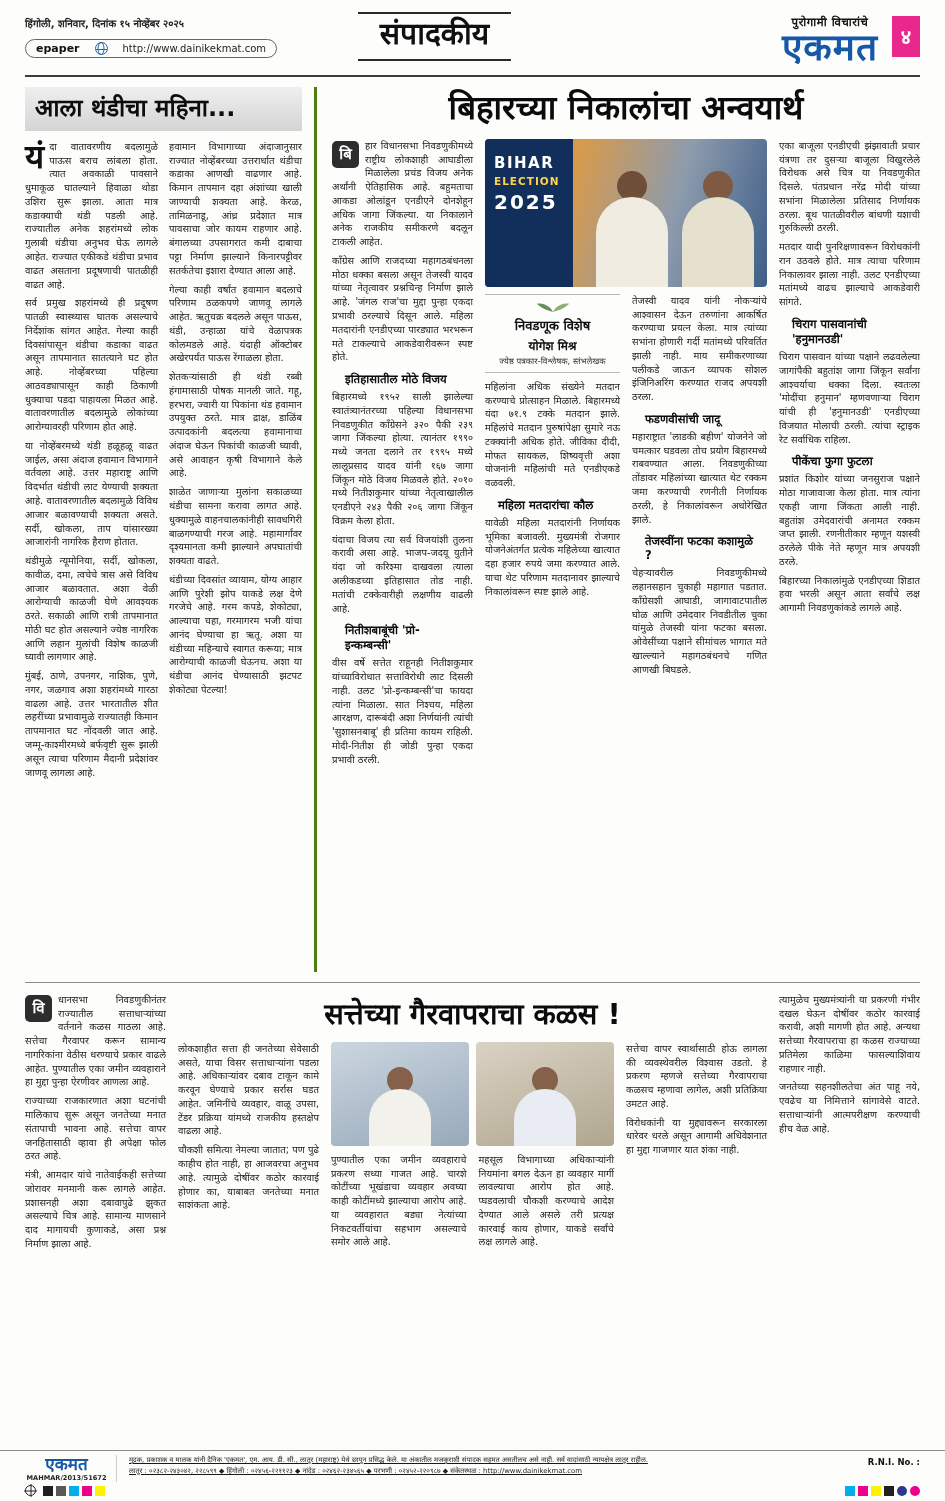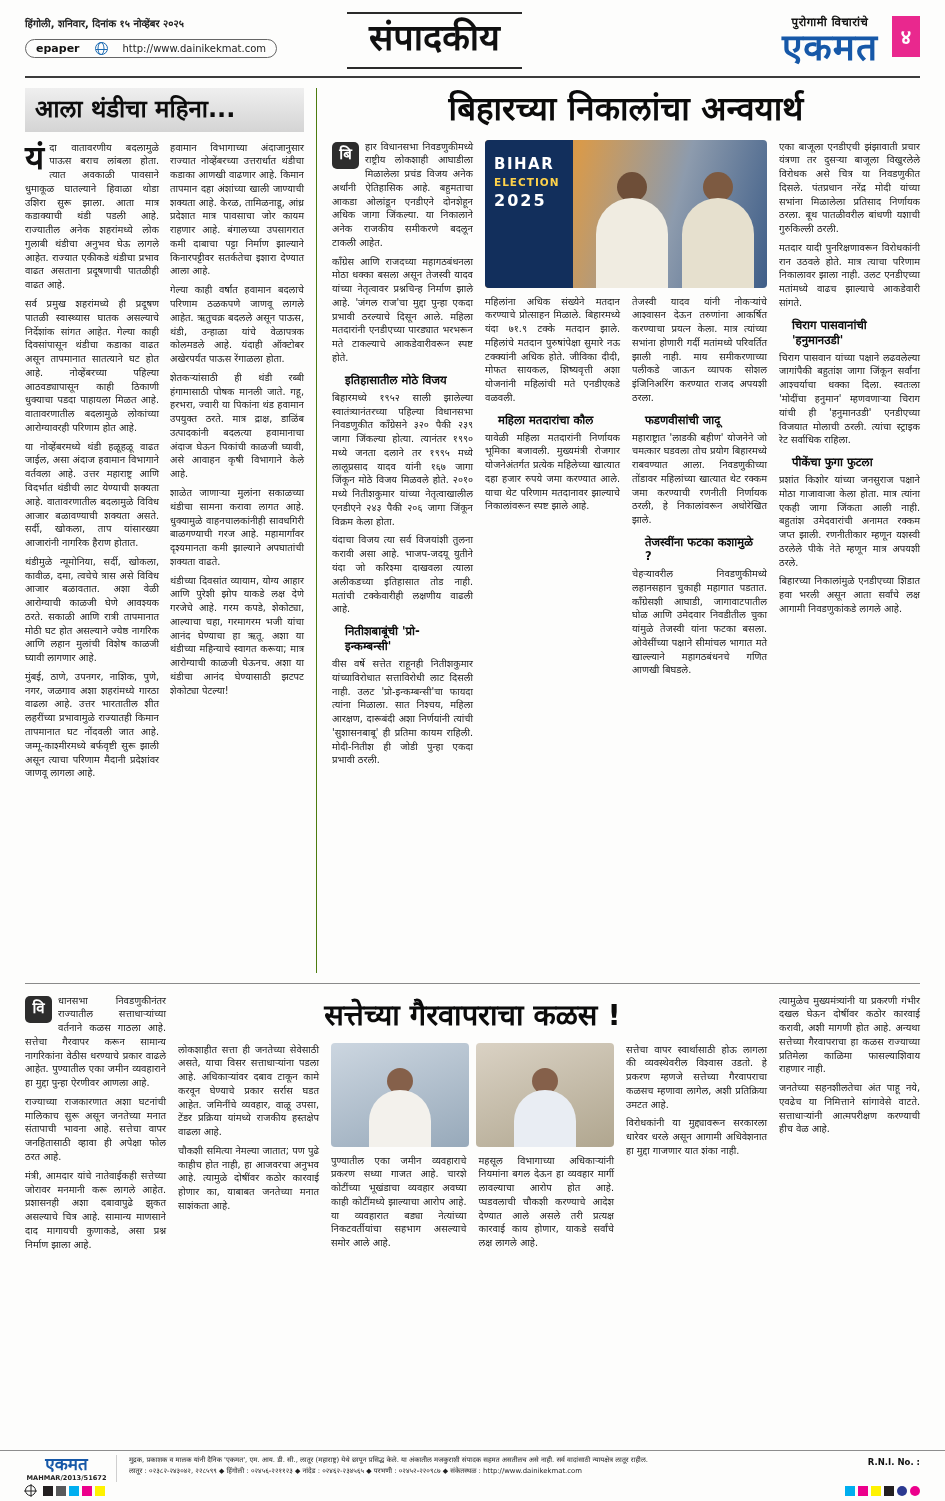--- a/index.html
+++ b/index.html
@@ -14,51 +14,51 @@
   .masthead { display:flex; align-items:flex-start; padding-bottom:7px; border-bottom:2px solid #3c3c3c; }
   .mh-left { width:252px; flex:none; }
   .dateline { font-size:10px; font-weight:bold; color:#222; margin:4px 0 7px; }
   .epaper-pill { display:inline-flex; align-items:center; gap:15px; border:1.5px solid #666; border-radius:12px; padding:2px 10px; }
   .epaper-label { font-size:11px; font-weight:bold; color:#111; }
   .globe-icon { width:13px; height:13px; border:1.5px solid #1b6ab2; border-radius:50%; position:relative; flex:none; }
   .globe-icon::before { content:""; position:absolute; left:0; right:0; top:50%; height:1px; background:#1b6ab2; }
   .globe-icon::after { content:""; position:absolute; left:50%; top:-1px; bottom:-1px; width:5px; transform:translateX(-50%); border:1px solid #1b6ab2; border-radius:50%; }
   .website { font-size:10px; color:#222; }
   .mh-center { flex:1; display:flex; justify-content:center; }
-  .section-title { transform:translateX(-95px); font-size:36px; font-weight:bold; color:#101010; border-top:2.5px solid #2a2a2a; border-bottom:2.5px solid #2a2a2a; padding:0 22px 4px; line-height:1.35; }
+  .section-title { transform:translateX(-95px); font-size:30px; font-weight:bold; color:#101010; border-top:2.5px solid #2a2a2a; border-bottom:2.5px solid #2a2a2a; padding:0 22px 4px; line-height:1.35; }
   .mh-right { flex:none; display:flex; align-items:flex-start; gap:14px; }
   .brand { text-align:center; padding-top:2px; }
   .brand-tagline { font-size:11.5px; font-weight:bold; color:#151515; letter-spacing:.5px; }
   .brand-logo { font-size:37px; font-weight:bold; color:#1658a8; line-height:1.05; letter-spacing:1px; }
   .pagenum-box { width:28px; height:41px; background:#e9288e; color:#fff; display:flex; align-items:center; justify-content:center; font-size:20px; font-weight:bold; margin-top:4px; }
 
   
   .body-p { font-size:9.7px; line-height:1.42; text-align:justify; margin-bottom:5px; color:#1d1d1d; }
   .subhead { font-size:11.5px; font-weight:bold; text-align:left; margin:7px 13px 4px; color:#0d0d0d; }
   .dropcap-plain { float:left; font-size:33px; font-weight:bold; line-height:.85; margin:3px 5px 0 0; color:#111; }
   .dropcap-box { float:left; width:27px; height:27px; background:#2d2d2d; color:#fff; font-size:15px; font-weight:bold; display:flex; align-items:center; justify-content:center; border-radius:5px; margin:2px 6px 2px 0; }
 
   
   .top-section { display:flex; gap:15px; margin-top:10px; min-height:885px; }
-  .article-left { width:292px; flex:none; border-right:1px solid #4d7c0f; padding-right:12px; }
+  .article-left { width:292px; flex:none; border-right:3px solid #4d7c0f; padding-right:12px; }
   .headline-bar { background:linear-gradient(180deg,#efefef,#d4d4d4); font-size:24px; font-weight:bold; color:#0d0d0d; padding:3px 10px 8px; margin-bottom:9px; }
   .two-col { display:flex; gap:11px; }
   .col { flex:1; min-width:0; }
 
   .article-bihar { flex:1; min-width:0; }
   .bihar-headline { font-size:33px; font-weight:bold; text-align:center; line-height:1.15; margin:2px 0 12px; color:#0b0b0b; }
   .bihar-cols { display:flex; gap:12px; }
   .bihar-colA, .bihar-colD { width:141px; flex:none; }
   .bihar-mid { flex:1; min-width:0; }
   .bihar-image { height:148px; border-radius:4px; position:relative; overflow:hidden; margin-bottom:7px;
     background:linear-gradient(105deg,#c0772e 0%,#d89a4b 30%,#8d9bad 65%,#3f5e88 100%); }
   .bihar-banner { position:absolute; left:0; top:0; bottom:0; width:88px; background:#122f5c; color:#fff; padding:15px 9px; }
   .bihar-banner .b1 { font-size:15px; font-weight:bold; letter-spacing:1.5px; }
   .bihar-banner .b2 { font-size:10.5px; font-weight:bold; color:#ffd24a; letter-spacing:1px; margin:3px 0; }
-  .bihar-banner .b3 { font-size:16px; font-weight:bold; letter-spacing:2px; }
+  .bihar-banner .b3 { font-size:20px; font-weight:bold; letter-spacing:2px; }
   .fig { position:absolute; bottom:0; width:78px; height:78%; }
   .fig::before { content:""; position:absolute; top:0; left:50%; transform:translateX(-50%); width:30px; height:30px; border-radius:50%; background:#7d5a41; }
   .fig::after { content:""; position:absolute; top:26px; left:50%; transform:translateX(-50%); width:72px; height:92px; border-radius:36px 36px 0 0; background:#f0ece1; }
   .fig.f1 { right:96px; } .fig.f1::before { background:#6e4e38; }
   .fig.f2 { right:10px; } .fig.f2::after { background:#e6e0ce; }
 
   .byline-box { text-align:center; border-top:1px solid #b9b9b9; border-bottom:1px solid #b9b9b9; padding:5px 2px 6px; margin-bottom:7px; }
   .leaf-icon { display:block; width:36px; height:13px; margin:0 auto 3px; }
   .kicker { font-size:13px; font-weight:bold; color:#111; margin-bottom:3px; }
   .byline-author { font-size:12px; font-weight:bold; color:#111; }
@@ -82,21 +82,21 @@
   .pfig::after { content:""; position:absolute; top:22px; left:50%; transform:translateX(-50%); width:62px; height:62px; border-radius:31px 31px 0 0; background:#f3f1ec; }
   .photo.p2 .pfig::after { background:#eef8; background:#e9edf3; }
   .media-text { display:flex; gap:12px; }
 
   
   .page-footer { position:absolute; left:0; right:0; bottom:0; padding:4px 25px 5px; border-top:1px solid #8d8d8d; background:#fdfdfc; }
   .footer-main { display:flex; gap:12px; align-items:flex-start; }
   .footer-logo-block { width:92px; flex:none; text-align:center; border-right:1px solid #cfcfcf; padding-right:8px; }
   .footer-logo { font-size:17px; font-weight:bold; color:#1658a8; line-height:1.1; }
   .footer-reg { font-size:6.6px; font-weight:bold; color:#222; }
-  .footer-lines { flex:1; min-width:0; }
+  .footer-lines { flex:1; min-width:0;text-decoration:underline; }
   .footer-line { font-size:6.9px; line-height:1.55; color:#222; text-align:justify; }
   .footer-rni { flex:none; font-size:8.5px; font-weight:bold; color:#111; white-space:nowrap; padding-top:2px; }
   .reg-strip { display:flex; justify-content:space-between; align-items:center; margin-top:3px; }
   .swatch-row { display:flex; gap:3px; align-items:center; }
   .swatch { width:10px; height:10px; display:inline-block; }
   .swatch.round { border-radius:50%; }
   .reg-circle { width:11px; height:11px; border:1.5px solid #222; border-radius:50%; margin-right:4px; position:relative; }
   .reg-circle::before { content:""; position:absolute; left:50%; top:-2px; bottom:-2px; width:1px; background:#222; transform:translateX(-50%); }
   .reg-circle::after { content:""; position:absolute; top:50%; left:-2px; right:-2px; height:1px; background:#222; transform:translateY(-50%); }
 </style>
@@ -167,20 +167,29 @@
             <div class="bihar-banner">
               <div class="b1">BIHAR</div>
               <div class="b2">ELECTION</div>
               <div class="b3">2025</div>
             </div>
             <div class="fig f1"></div>
             <div class="fig f2"></div>
           </div>
           <div class="media-text">
             <div class="col">
+              <div class="byline-box">
+                <svg class="leaf-icon" viewBox="0 0 40 14" aria-hidden="true">
+                    <path d="M20 13 C18 8 10 2 2 4 C8 10 16 12 20 13 Z" fill="#6a8f5f"></path>
+                    <path d="M20 13 C22 8 30 2 38 4 C32 10 24 12 20 13 Z" fill="#8fae77"></path>
+                  </svg>
+                <div class="kicker">निवडणूक विशेष</div>
+                <div class="byline-author">योगेश मिश्र</div>
+                <div class="byline-role">ज्येष्ठ पत्रकार-विश्लेषक, स्तंभलेखक</div>
+              </div>
               <div>
                   <p class="body-p">महिलांना अधिक संख्येने मतदान करण्याचे प्रोत्साहन मिळाले. बिहारमध्ये यंदा ७१.९ टक्के मतदान झाले. महिलांचे मतदान पुरुषांपेक्षा सुमारे नऊ टक्क्यांनी अधिक होते. जीविका दीदी, मोफत सायकल, शिष्यवृत्ती अशा योजनांनी महिलांची मते एनडीएकडे वळवली.</p>
                   <h4 class="subhead">महिला मतदारांचा कौल</h4>
                   <p class="body-p">यावेळी महिला मतदारांनी निर्णायक भूमिका बजावली. मुख्यमंत्री रोजगार योजनेअंतर्गत प्रत्येक महिलेच्या खात्यात दहा हजार रुपये जमा करण्यात आले. याचा थेट परिणाम मतदानावर झाल्याचे निकालांवरून स्पष्ट झाले आहे.</p>
                 </div>
             </div>
             <div class="col">
                 <p class="body-p">तेजस्वी यादव यांनी नोकऱ्यांचे आश्वासन देऊन तरुणांना आकर्षित करण्याचा प्रयत्न केला. मात्र त्यांच्या सभांना होणारी गर्दी मतांमध्ये परिवर्तित झाली नाही. माय समीकरणाच्या पलीकडे जाऊन व्यापक सोशल इंजिनिअरिंग करण्यात राजद अपयशी ठरला.</p>
                 <h4 class="subhead">फडणवीसांची जादू</h4>
                 <p class="body-p">महाराष्ट्रात 'लाडकी बहीण' योजनेने जो चमत्कार घडवला तोच प्रयोग बिहारमध्ये राबवण्यात आला. निवडणुकीच्या तोंडावर महिलांच्या खात्यात थेट रक्कम जमा करण्याची रणनीती निर्णायक ठरली, हे निकालांवरून अधोरेखित झाले.</p>

